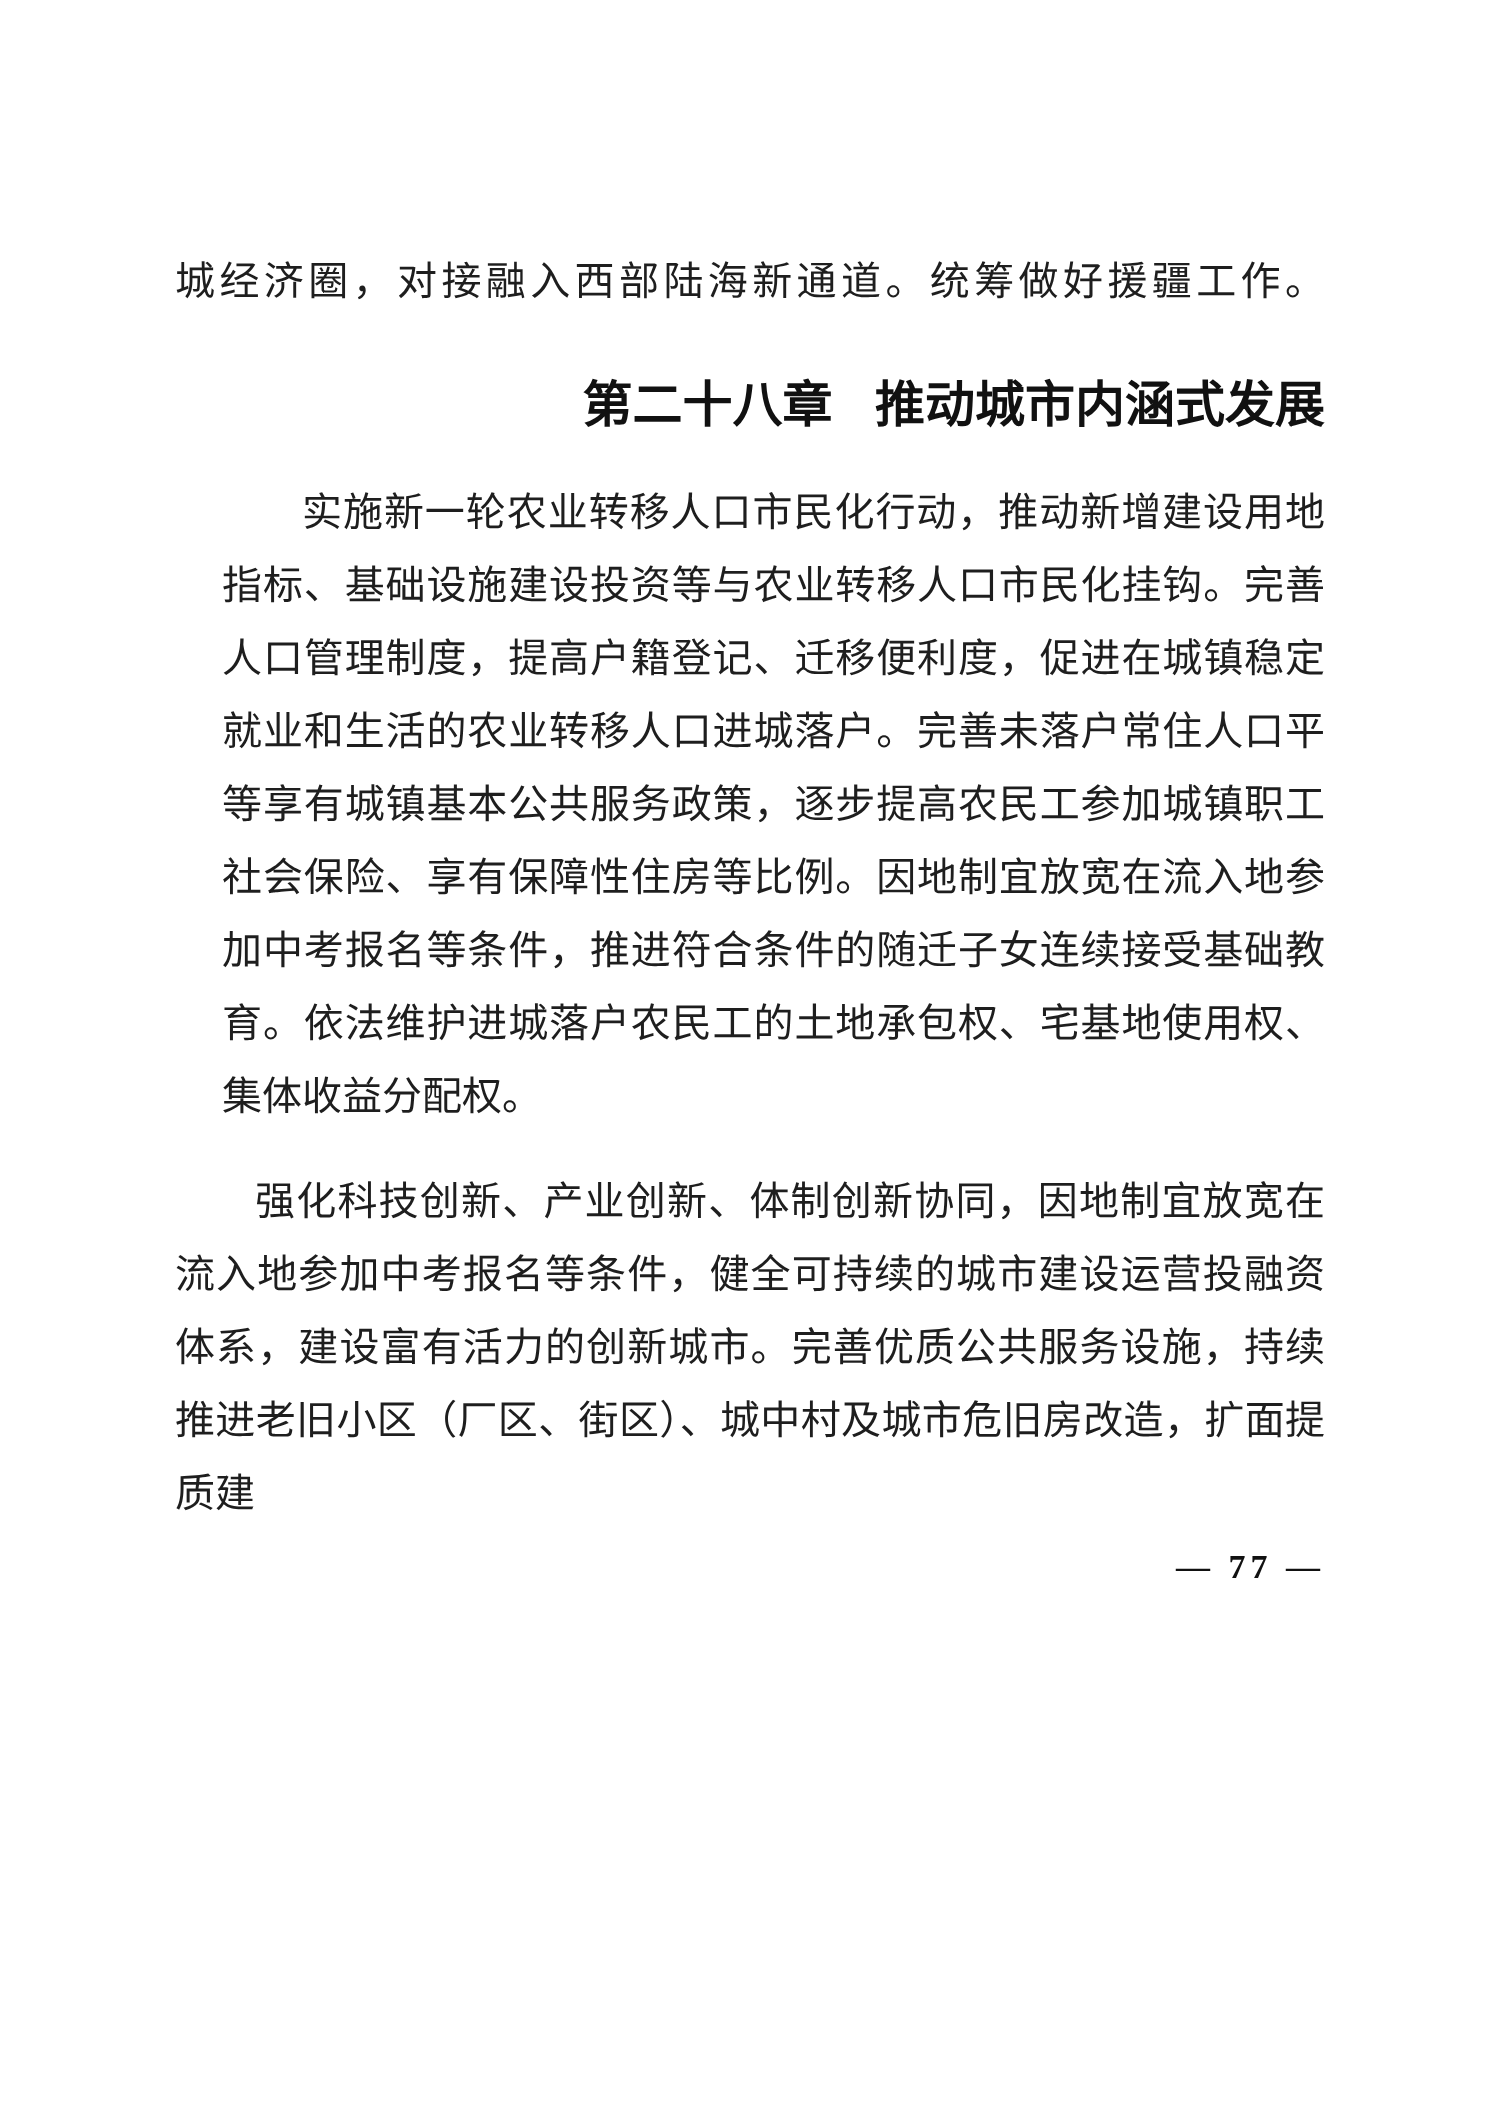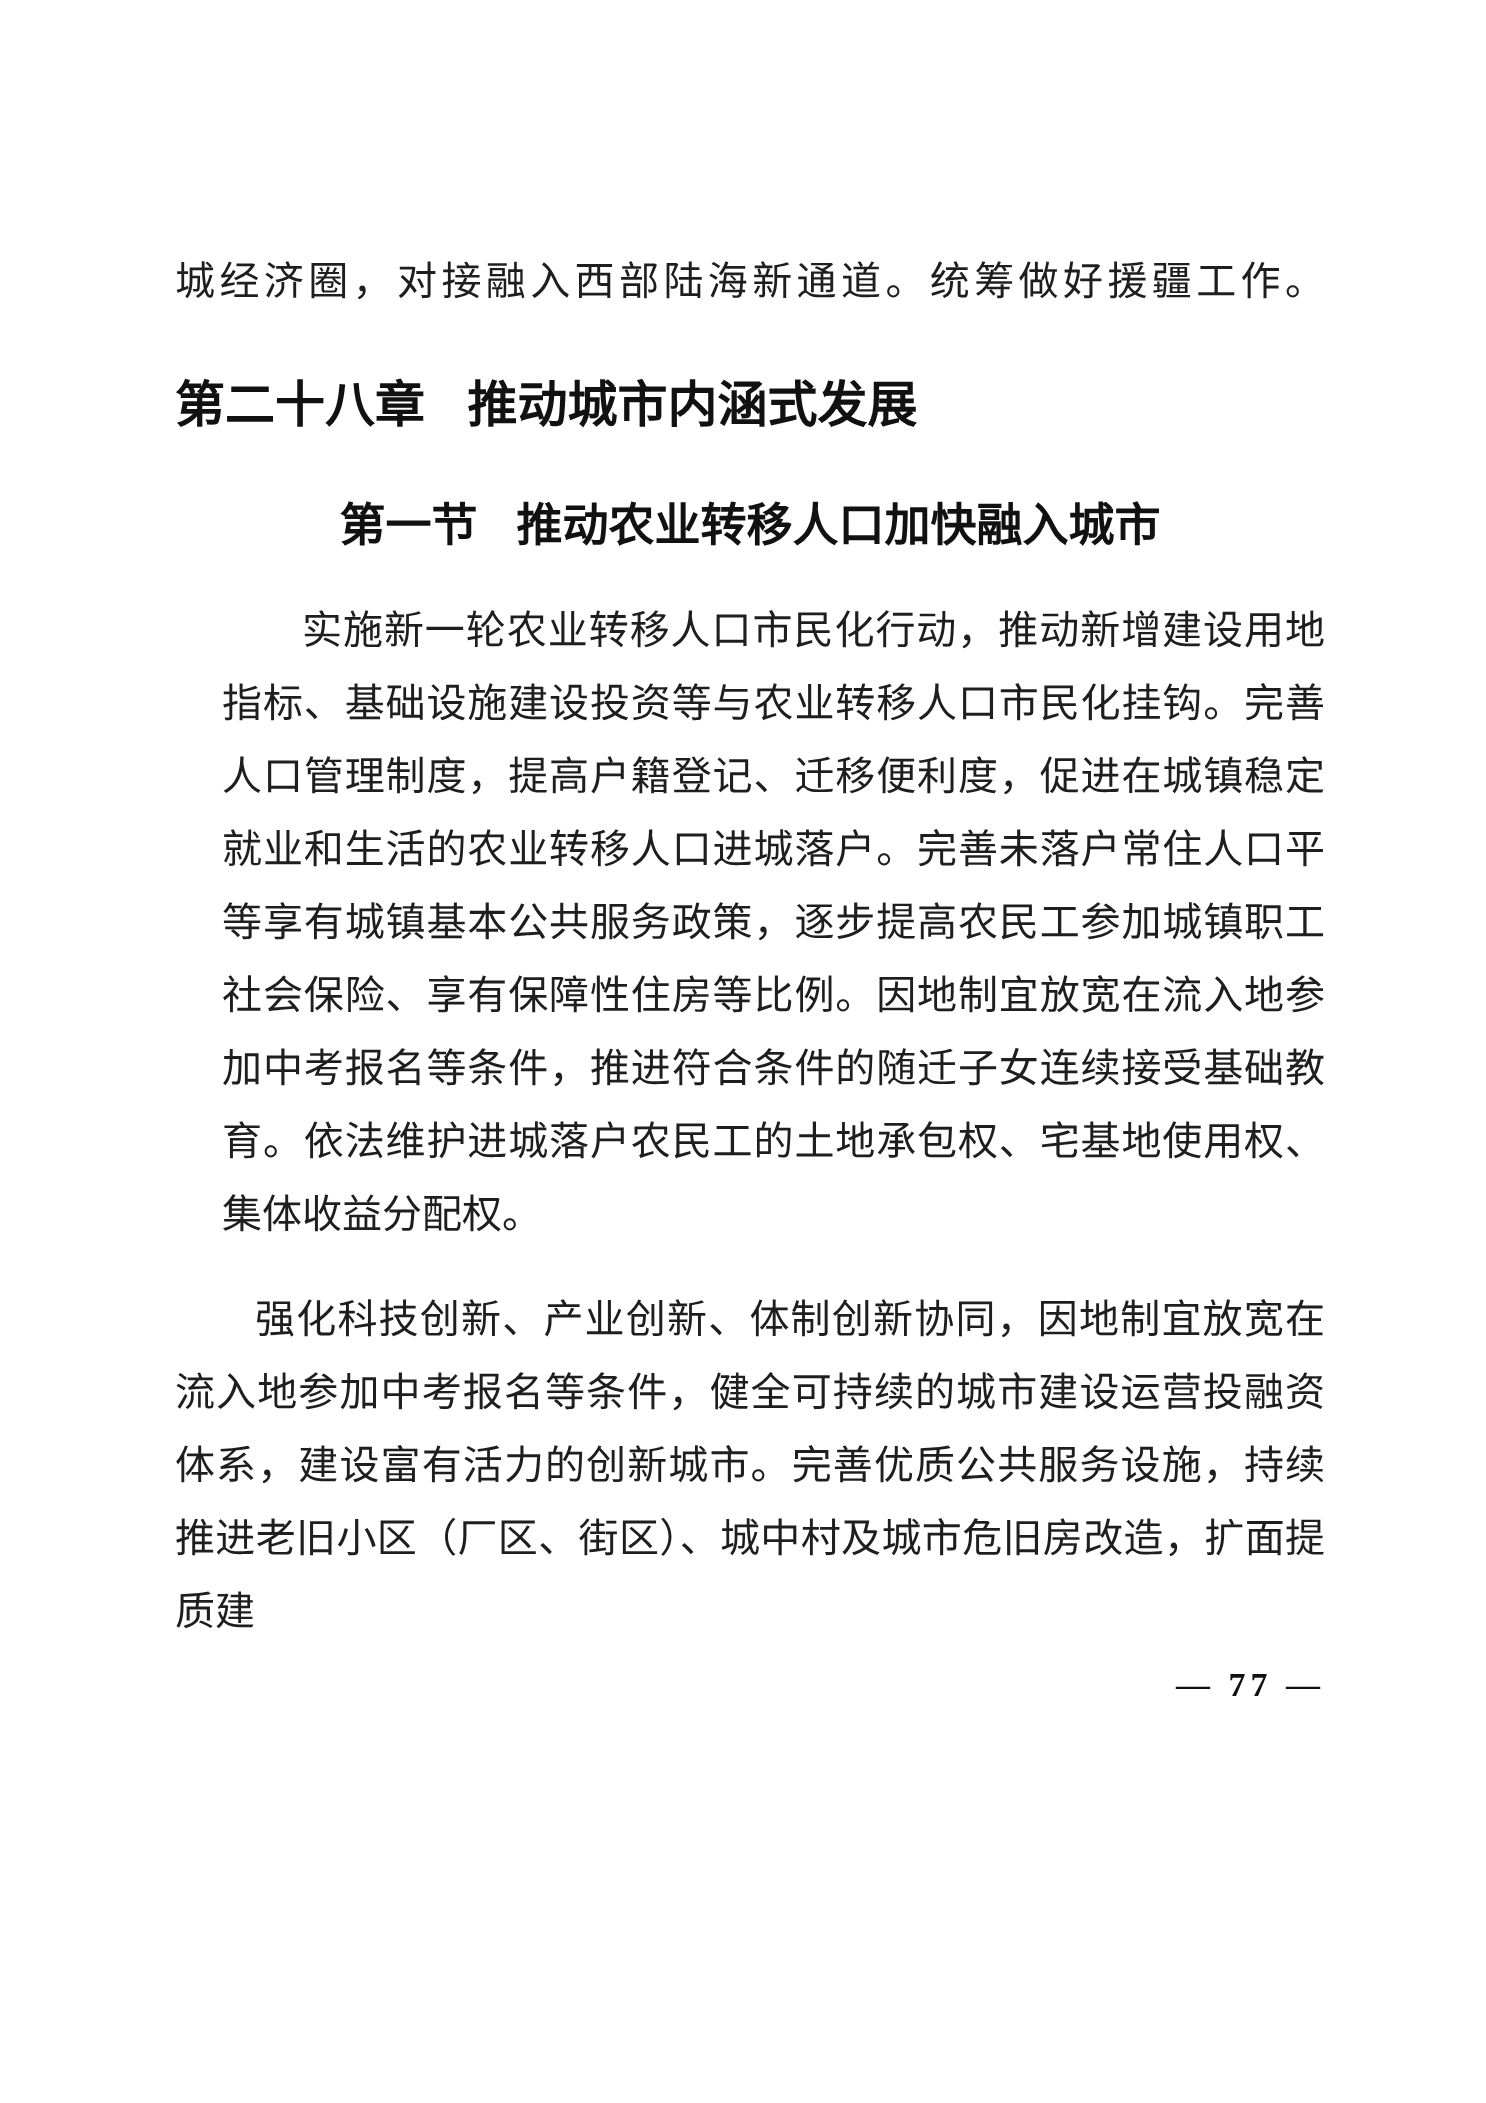--- a/index.html
+++ b/index.html
@@ -32,21 +32,21 @@
     text-indent: 2em;
   }
   .body-text.fill-last {
     text-align-last: justify;
   }
   .chapter-heading {
     margin: 46px 0 0 0;
     font-size: 50px;
     line-height: 82px;
     font-weight: 700;
-    text-align: left;
+    text-align: right;
     color: #111111;
     white-space: nowrap;
   }
   .section-heading {
     margin: 0;
     font-size: 46px;
     line-height: 76px;
     font-weight: 700;
     text-align: center;
     color: #111111;
@@ -87,23 +87,20 @@
 
 <div class="page">
 
   <p class="body-text fill-last">城经济圈，对接融入西部陆海新通道。统筹做好援疆工作。</p>
 
   <h1 class="chapter-heading">
     <span class="heading-label">第二十八章</span><span>推动城市内涵式发展</span>
   </h1>
 
 
-  <h2 class="section-heading first">
-    <span class="heading-label">第一节</span><span>推动农业转移人口加快融入城市</span>
-  </h2>
 
   <p class="body-text indent para-body-1">实施新一轮农业转移人口市民化行动，推动新增建设用地指标、基础设施建设投资等与农业转移人口市民化挂钩。完善人口管理制度，提高户籍登记、迁移便利度，促进在城镇稳定就业和生活的农业转移人口进城落户。完善未落户常住人口平等享有城镇基本公共服务政策，逐步提高农民工参加城镇职工社会保险、享有保障性住房等比例。因地制宜放宽在流入地参加中考报名等条件，推进符合条件的随迁子女连续接受基础教育。依法维护进城落户农民工的土地承包权、宅基地使用权、集体收益分配权。</p>
 
 
   <p class="body-text indent para-body-2">强化科技创新、产业创新、体制创新协同，因地制宜放宽在流入地参加中考报名等条件，健全可持续的城市建设运营投融资体系，建设富有活力的创新城市。完善优质公共服务设施，持续推进老旧小区（厂区、街区）、城中村及城市危旧房改造，扩面提质建</p>
 
   <div class="page-footer">— 77 —</div>
 
 </div>
 

